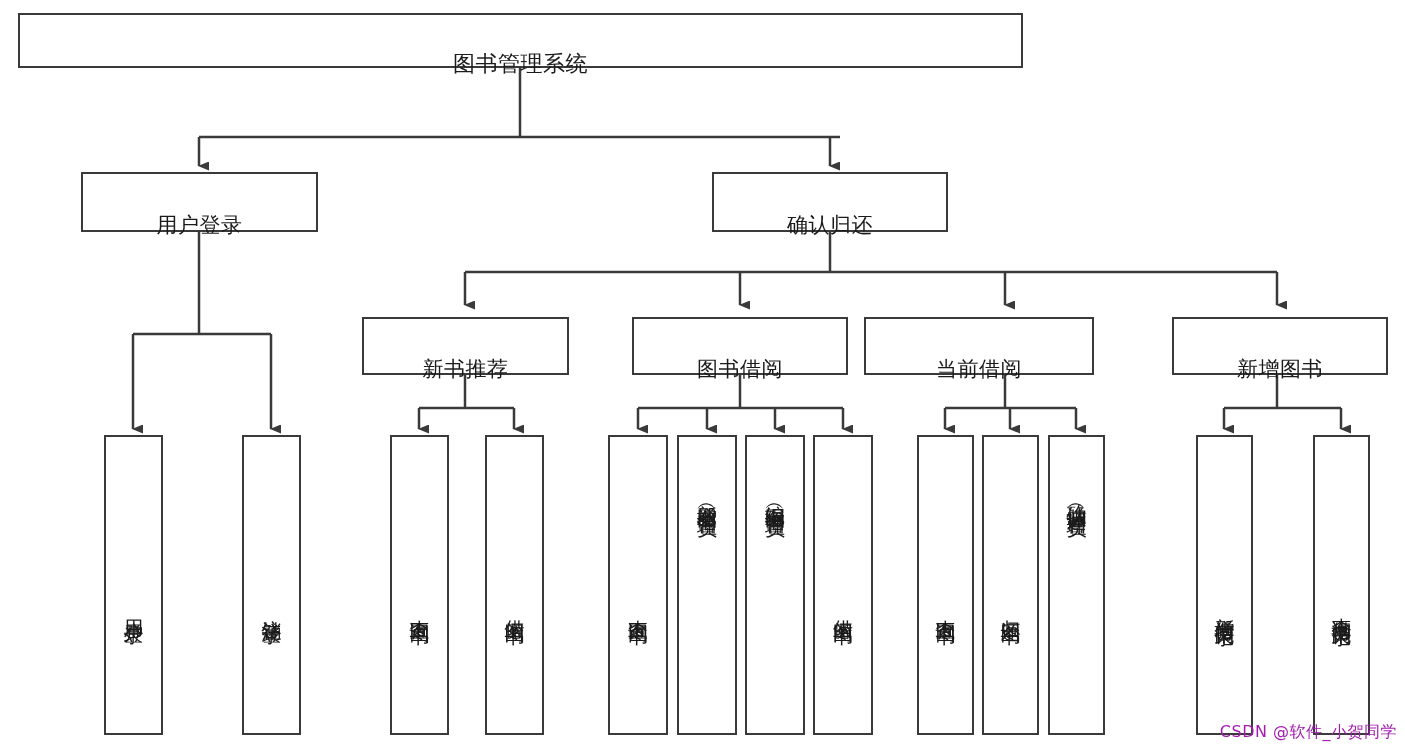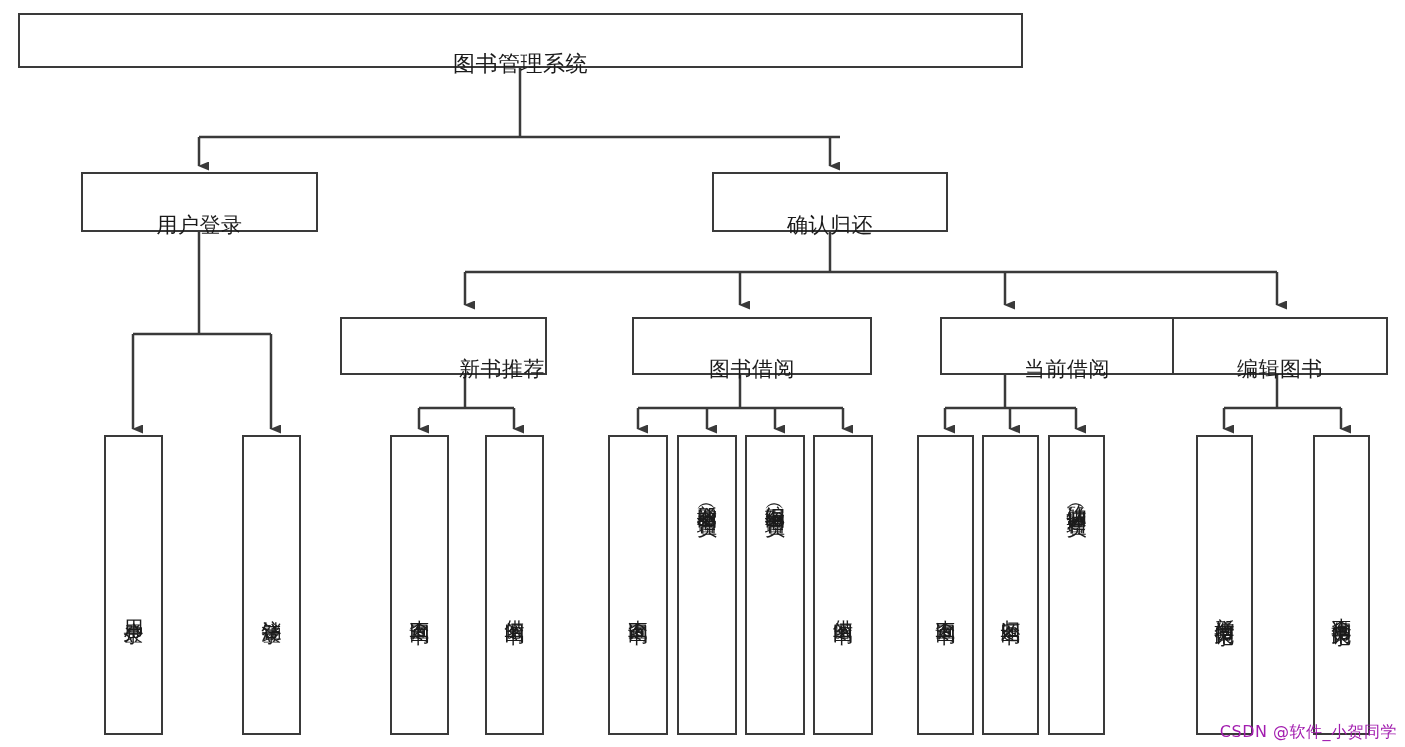--- a/index.html
+++ b/index.html
@@ -142,34 +142,34 @@
   </div>
 
   <div class="node horiz" style="left:81px; top:172px; width:237px; height:60px;">
     <span class="label">用户登录</span>
   </div>
 
   <div class="node horiz" style="left:712px; top:172px; width:236px; height:60px;">
     <span class="label">确认归还</span>
   </div>
 
-  <div class="node horiz" style="left:340px; top:317px; width:207px; height:58px;justify-content:flex-end;">
+  <div class="node horiz" style="left:362px; top:317px; width:207px; height:58px;">
     <span class="label">新书推荐</span>
   </div>
 
-  <div class="node horiz" style="left:632px; top:317px; width:240px; height:58px;">
+  <div class="node horiz" style="left:632px; top:317px; width:216px; height:58px;">
     <span class="label">图书借阅</span>
   </div>
 
-  <div class="node horiz" style="left:940px; top:317px; width:254px; height:58px;">
+  <div class="node horiz" style="left:864px; top:317px; width:230px; height:58px;">
     <span class="label">当前借阅</span>
   </div>
 
   <div class="node horiz" style="left:1172px; top:317px; width:216px; height:58px;">
-    <span class="label">编辑图书</span>
+    <span class="label">新增图书</span>
   </div>
 
   <div class="node vert centered" style="left:104px; top:435px; width:59px; height:300px;">
     <span class="label">用户登录</span>
   </div>
 
   <div class="node vert centered" style="left:242px; top:435px; width:59px; height:300px;">
     <span class="label">注销登录</span>
   </div>
 

